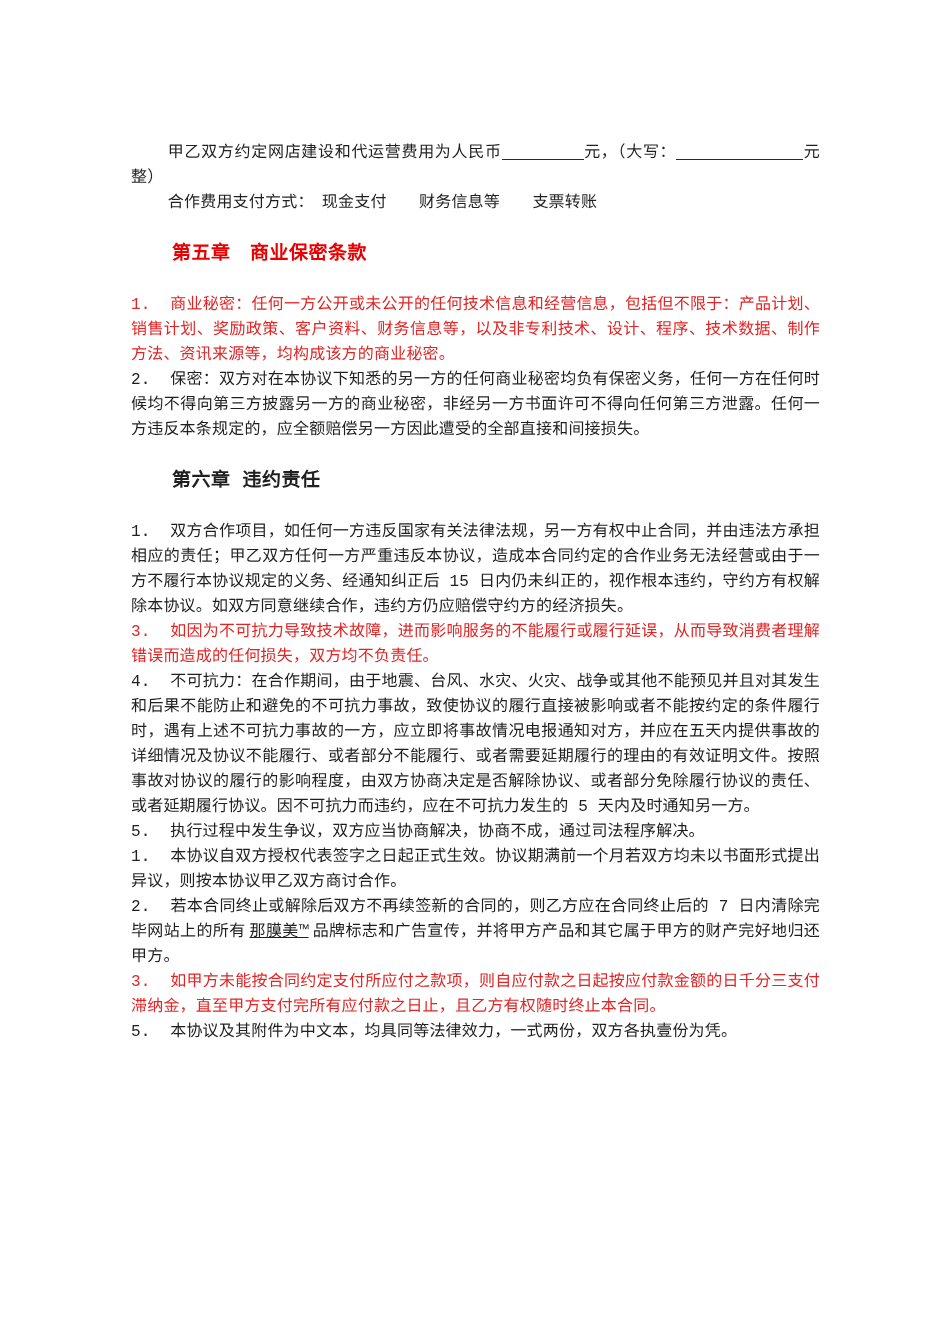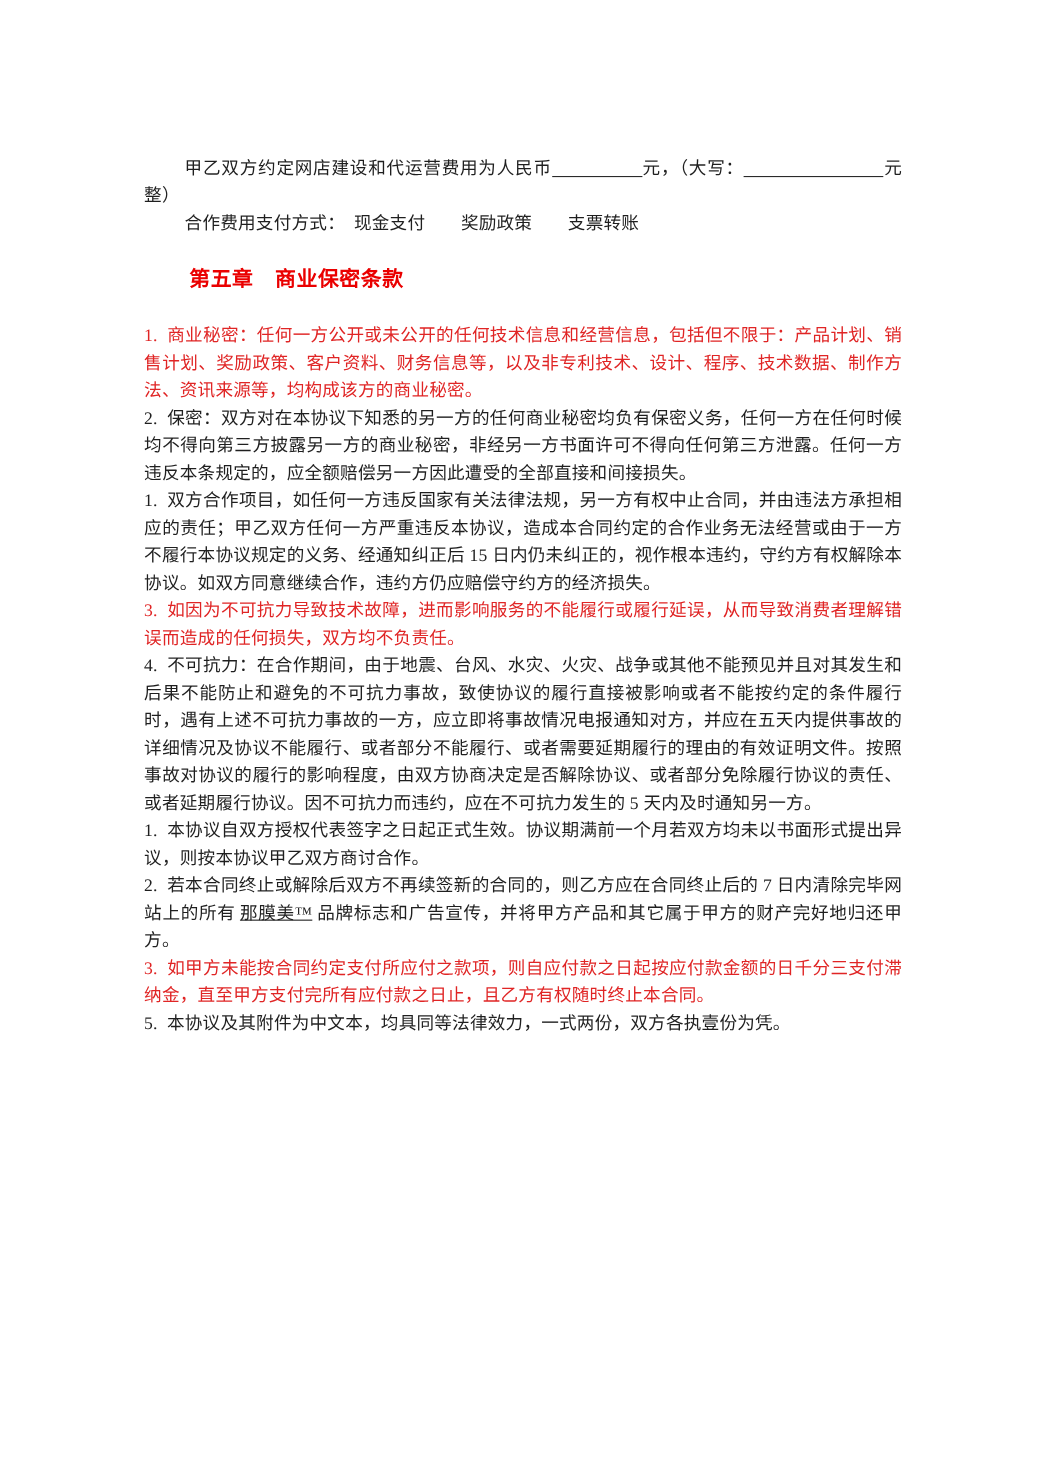--- a/index.html
+++ b/index.html
@@ -7,20 +7,21 @@
     width: 950px; height: 1344px;
     background: #ffffff;
     font-family: "Liberation Serif", "DejaVu Serif", serif;
   }
   .page {
     box-sizing: border-box;
     width: 950px; height: 1344px;
     padding: 141px 130px 0 131px;
     overflow: hidden;
     background: var(--bg, #ffffff);
+    font-family: Liberation Mono, monospace;
   }
   .para {
     margin: 0;
     font-size: 16px;
     line-height: 25px;
     letter-spacing: 0.2px;
     color: var(--ink, #1f1f1f);
     text-align: justify;
   }
   .indent { text-indent: 2.3em; }
@@ -44,32 +45,34 @@
   .blank-words  { width: 127px; }
   .brand-underline { text-decoration: underline; padding: 0 4px; }
 </style>
 </head>
 <body>
 
 <div class="page">
 
   <p class="para indent"><span>甲乙双方约定网店建设和代运营费用为人民币</span><span class="blank blank-amount"></span><span>元，（大写：</span><span class="blank blank-words"></span><span>元整）</span></p>
 
-  <p class="para indent">合作费用支付方式：　现金支付　　奖励政策　　支票转账</p>
+  <p class="para indent">合作费用支付方式：　现金支付　　财务信息等　　支票转账</p>
 
 
   <h2 class="chapter red">第五章　商业保密条款</h2>
 
   <p class="para red">1.&nbsp;&nbsp;商业秘密：任何一方公开或未公开的任何技术信息和经营信息，包括但不限于：产品计划、销售计划、奖励政策、客户资料、财务信息等，以及非专利技术、设计、程序、技术数据、制作方法、资讯来源等，均构成该方的商业秘密。</p>
   <p class="para">2.&nbsp;&nbsp;保密：双方对在本协议下知悉的另一方的任何商业秘密均负有保密义务，任何一方在任何时候均不得向第三方披露另一方的商业秘密，非经另一方书面许可不得向任何第三方泄露。任何一方违反本条规定的，应全额赔偿另一方因此遭受的全部直接和间接损失。</p>
 
+  <h2 class="chapter">第六章 违约责任</h2>
 
   <p class="para">1.&nbsp;&nbsp;双方合作项目，如任何一方违反国家有关法律法规，另一方有权中止合同，并由违法方承担相应的责任；甲乙双方任何一方严重违反本协议，造成本合同约定的合作业务无法经营或由于一方不履行本协议规定的义务、经通知纠正后 15 日内仍未纠正的，视作根本违约，守约方有权解除本协议。如双方同意继续合作，违约方仍应赔偿守约方的经济损失。</p>
   <p class="para red">3.&nbsp;&nbsp;如因为不可抗力导致技术故障，进而影响服务的不能履行或履行延误，从而导致消费者理解错误而造成的任何损失，双方均不负责任。</p>
   <p class="para">4.&nbsp;&nbsp;不可抗力：在合作期间，由于地震、台风、水灾、火灾、战争或其他不能预见并且对其发生和后果不能防止和避免的不可抗力事故，致使协议的履行直接被影响或者不能按约定的条件履行时，遇有上述不可抗力事故的一方，应立即将事故情况电报通知对方，并应在五天内提供事故的详细情况及协议不能履行、或者部分不能履行、或者需要延期履行的理由的有效证明文件。按照事故对协议的履行的影响程度，由双方协商决定是否解除协议、或者部分免除履行协议的责任、或者延期履行协议。因不可抗力而违约，应在不可抗力发生的 5 天内及时通知另一方。</p>
+  <p class="para">5.&nbsp;&nbsp;执行过程中发生争议，双方应当协商解决，协商不成，通过司法程序解决。</p>
 
 
   <p class="para">1.&nbsp;&nbsp;本协议自双方授权代表签字之日起正式生效。协议期满前一个月若双方均未以书面形式提出异议，则按本协议甲乙双方商讨合作。</p>
 
   <p class="para"><span>2.&nbsp;&nbsp;若本合同终止或解除后双方不再续签新的合同的，则乙方应在合同终止后的 7 日内清除完毕网站上的所有</span><span class="brand-underline">那膜美™</span><span>品牌标志和广告宣传，并将甲方产品和其它属于甲方的财产完好地归还甲方。</span></p>
 
   <p class="para red">3.&nbsp;&nbsp;如甲方未能按合同约定支付所应付之款项，则自应付款之日起按应付款金额的日千分三支付滞纳金，直至甲方支付完所有应付款之日止，且乙方有权随时终止本合同。</p>
   <p class="para">5.&nbsp;&nbsp;本协议及其附件为中文本，均具同等法律效力，一式两份，双方各执壹份为凭。</p>
 
 </div>

